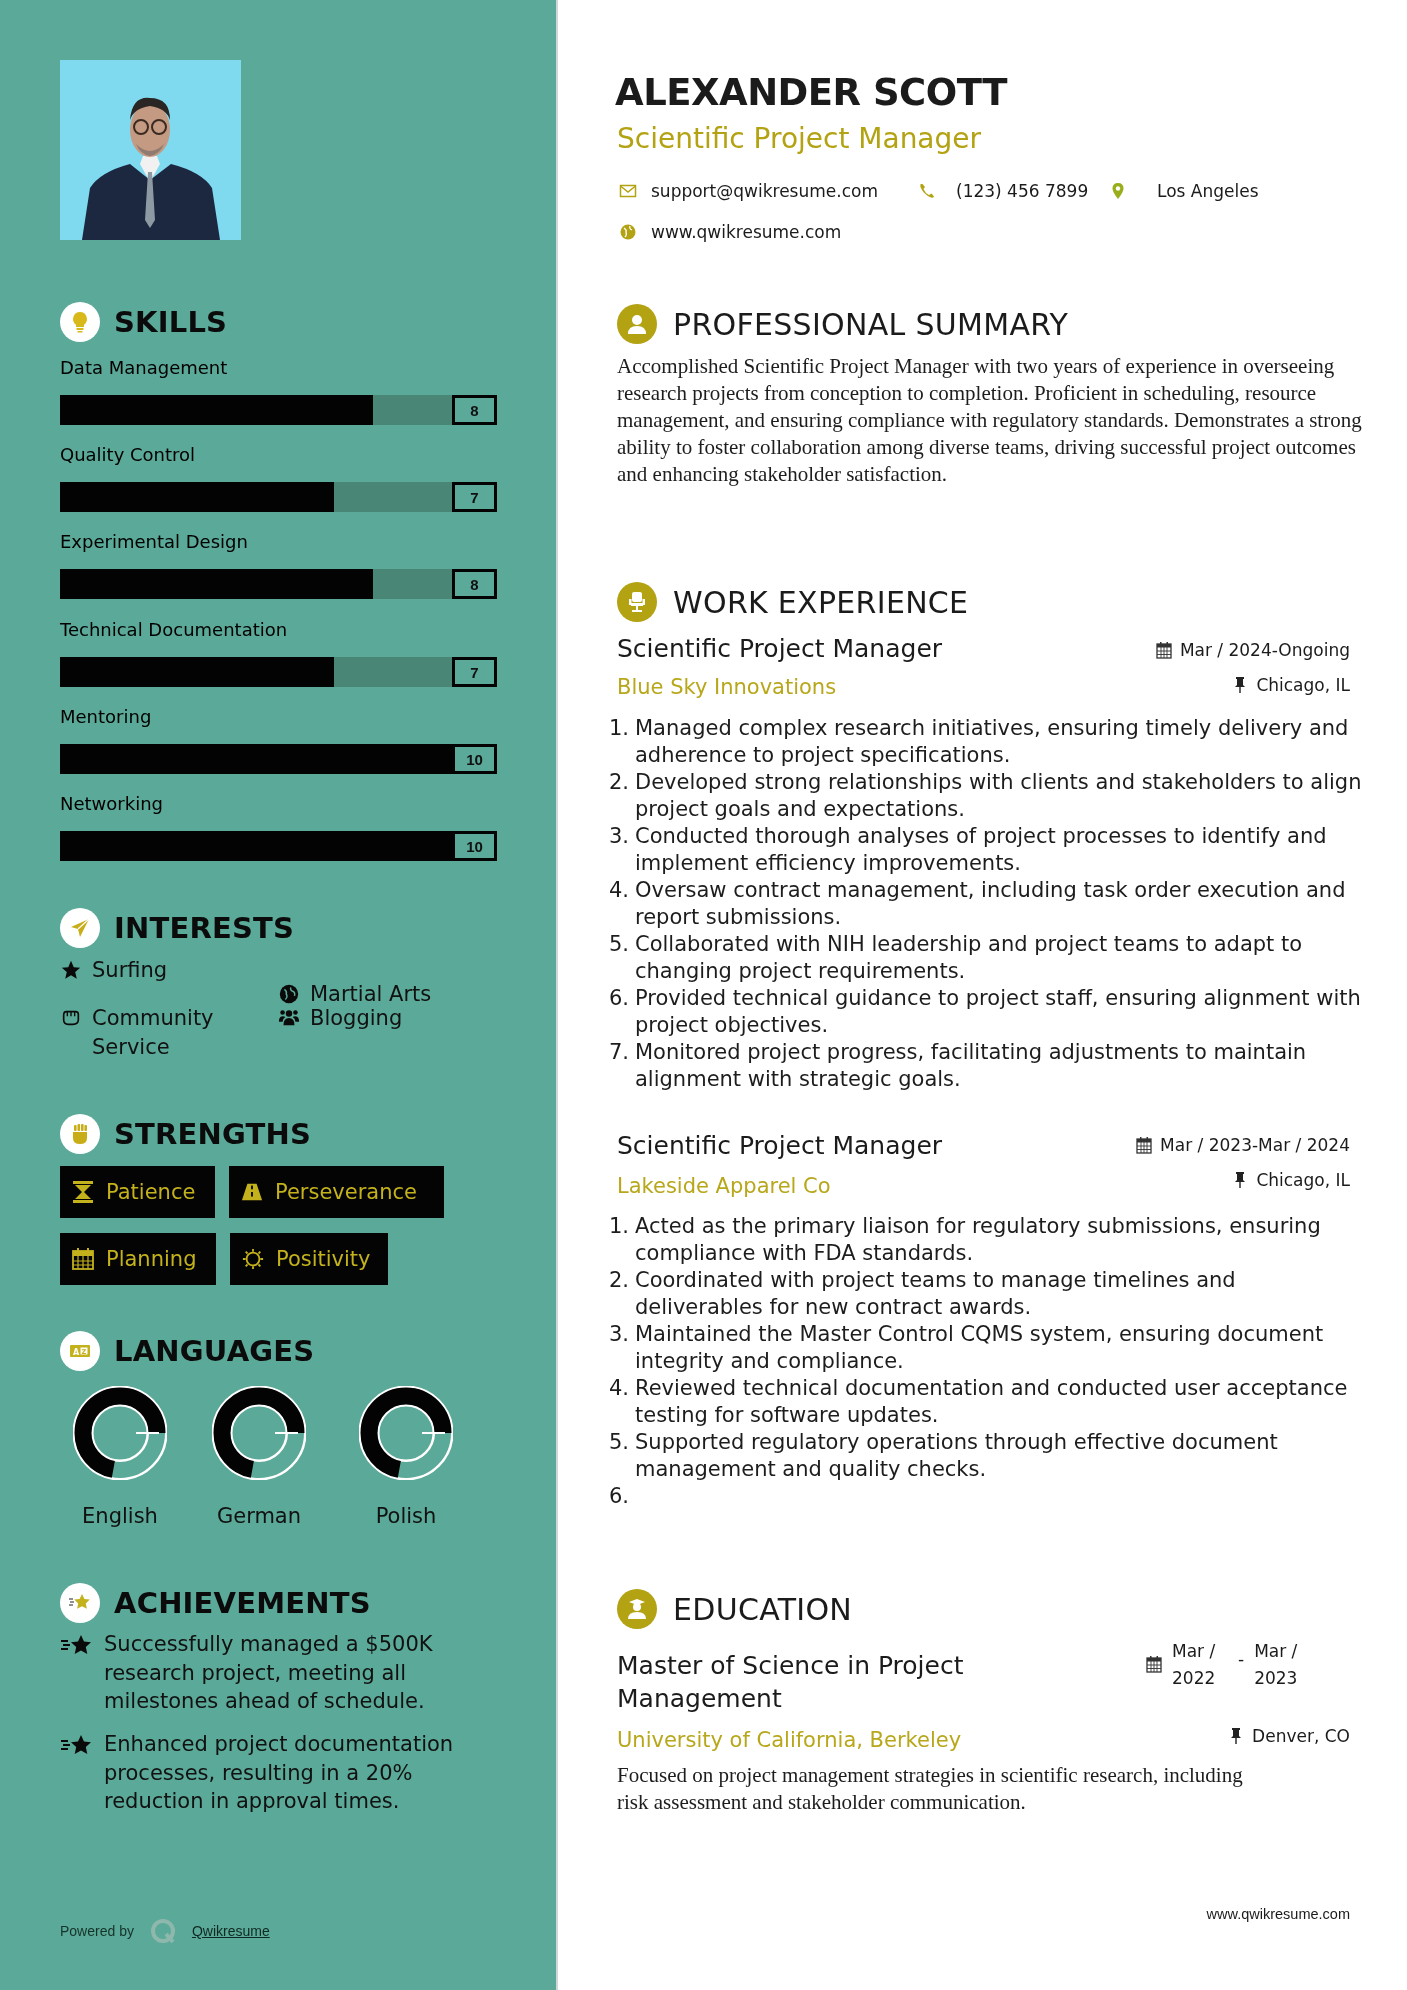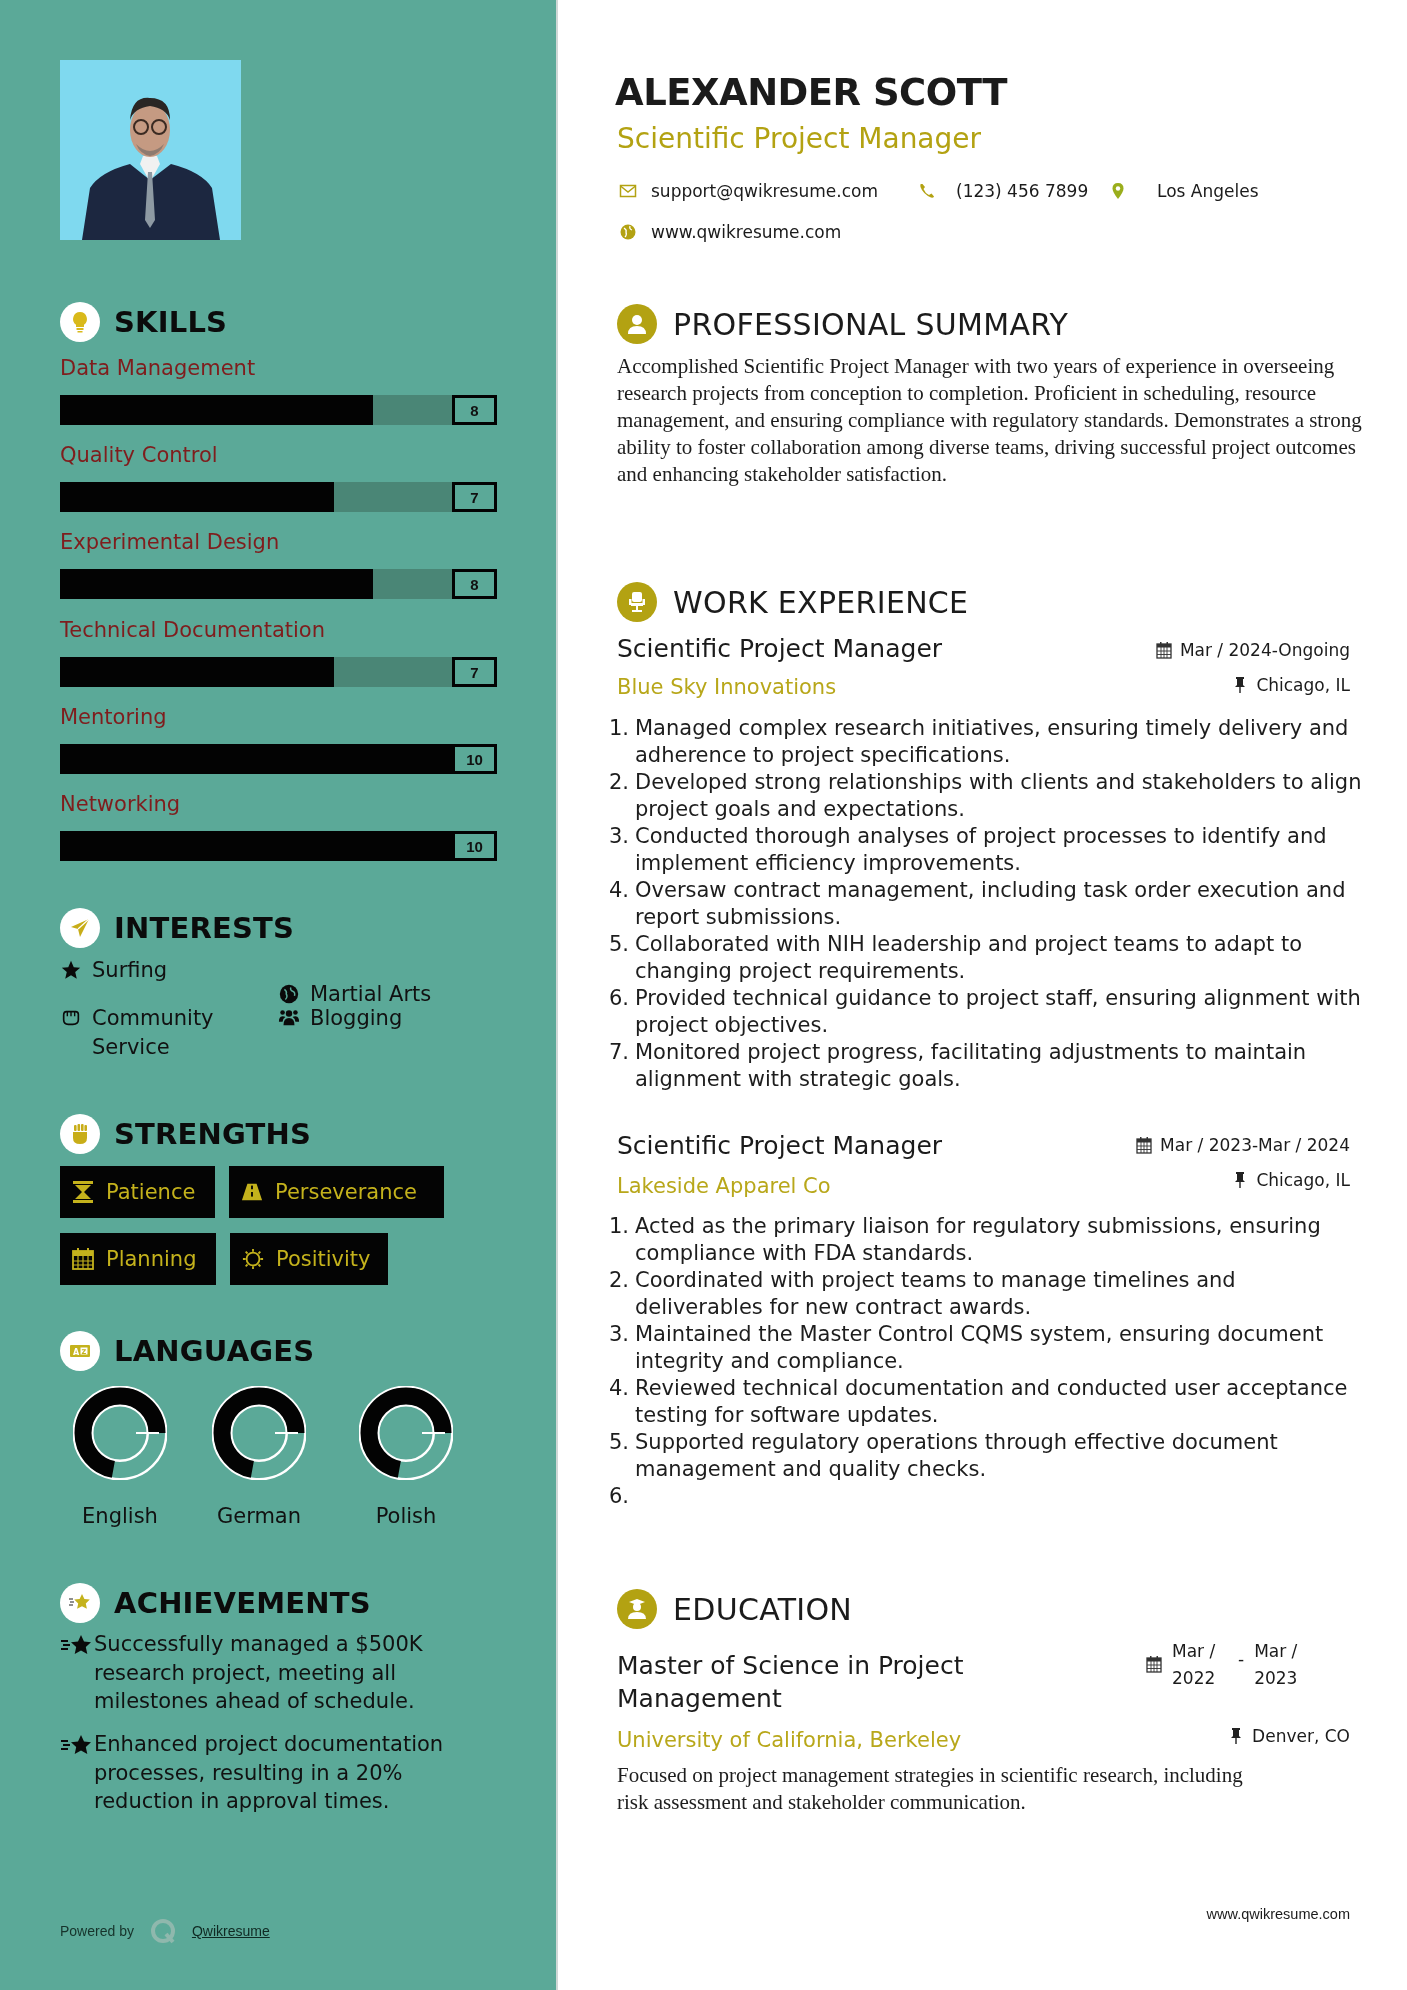--- a/index.html
+++ b/index.html
@@ -10,36 +10,36 @@
   .sidebar { position: absolute; left: 0; top: 0; width: 558px; height: 1990px; background: #5ba998; border-right: 2px solid #cfd8d6; }
   .photo { position: absolute; left: 60px; top: 60px; width: 181px; height: 180px; background: #7fd9ef; overflow: hidden; }
   .photo svg { width: 100%; height: 100%; display: block; }
 
   .side-head { position: absolute; left: 60px; display: flex; align-items: center; gap: 14px; height: 40px; }
   .side-head .circ { width: 40px; height: 40px; border-radius: 50%; background: #ffffff; display: flex; align-items: center; justify-content: center; }
   .side-head .circ svg { width: 24px; height: 24px; }
   .side-head .ttl { font-family: "DejaVu Sans", sans-serif; font-weight: bold; font-size: 29px; color: #0b0b0b; letter-spacing: 0.2px; }
 
   .skill { position: absolute; left: 60px; width: 440px; }
-  .skill .lbl { font-family: "DejaVu Sans", sans-serif; font-size: 21px; color: #7f1d1d; height: 28px; line-height: 28px; }
+  .skill .lbl { font-family: "DejaVu Sans", sans-serif; font-size: 18px; color: #000000; height: 28px; line-height: 28px; }
   .skill .bar { position: absolute; left: 0; top: 41px; width: 437px; height: 30px; background: #4a8676; }
   .skill .fill { position: absolute; left: 0; top: 0; height: 30px; background: #030303; }
   .skill .badge { position: absolute; right: 0; top: 0; width: 45px; height: 30px; border: 3px solid #030303; background: #5ba998; font-family: "Liberation Sans", sans-serif; font-weight: bold; font-size: 15px; color: #111; display: flex; align-items: center; justify-content: center; }
 
   .interest { position: absolute; display: flex; align-items: flex-start; gap: 10px; font-family: "DejaVu Sans", sans-serif; font-size: 21px; color: #111; line-height: 29px; }
   .interest svg { width: 22px; height: 22px; margin-top: 3px; flex: 0 0 22px; }
 
   .chip { position: absolute; height: 52px; background: #040404; display: flex; align-items: center; gap: 12px; padding: 0 12px; font-family: "DejaVu Sans", sans-serif; font-size: 21px; color: #c4b21c; }
   .chip svg { width: 22px; height: 24px; flex: 0 0 22px; }
 
   .lang { position: absolute; width: 120px; text-align: center; }
   .lang svg { display: block; margin: 0 auto; width: 94px; height: 94px; }
   .lang .lname { margin-top: 24px; font-family: "DejaVu Sans", sans-serif; font-size: 21px; color: #111; }
 
-  .ach { position: absolute; left: 60px; width: 440px; display: flex; }
+  .ach { position: absolute; left: 60px; width: 440px; display: flex; gap: 10px; }
   .ach svg { width: 34px; height: 28px; flex: 0 0 34px; margin-top: 2px; }
   .ach .txt { font-family: "DejaVu Sans", sans-serif; font-size: 21px; line-height: 28.5px; color: #111; }
 
   .powered { position: absolute; left: 60px; top: 1916px; display: flex; align-items: center; gap: 14px; font-family: "Liberation Sans", sans-serif; font-size: 14px; color: #16332b; }
   .powered .qlogo { width: 30px; height: 30px; }
   .powered .link { text-decoration: underline; color: #0f2a23; }
 
   
   .name { position: absolute; left: 615px; top: 62px; font-family: "DejaVu Sans", sans-serif; font-weight: bold; font-size: 37px; letter-spacing: -0.5px; color: #1b1b1b; line-height: 62px; }
   .role { position: absolute; left: 617px; top: 121px; font-family: "DejaVu Sans", sans-serif; font-size: 28px; color: #b3a212; line-height: 36px; }

